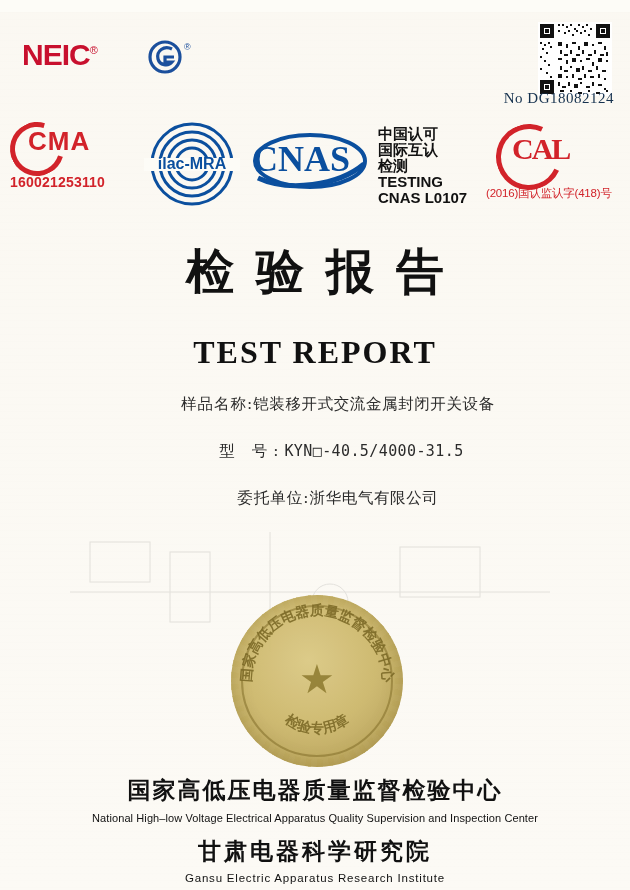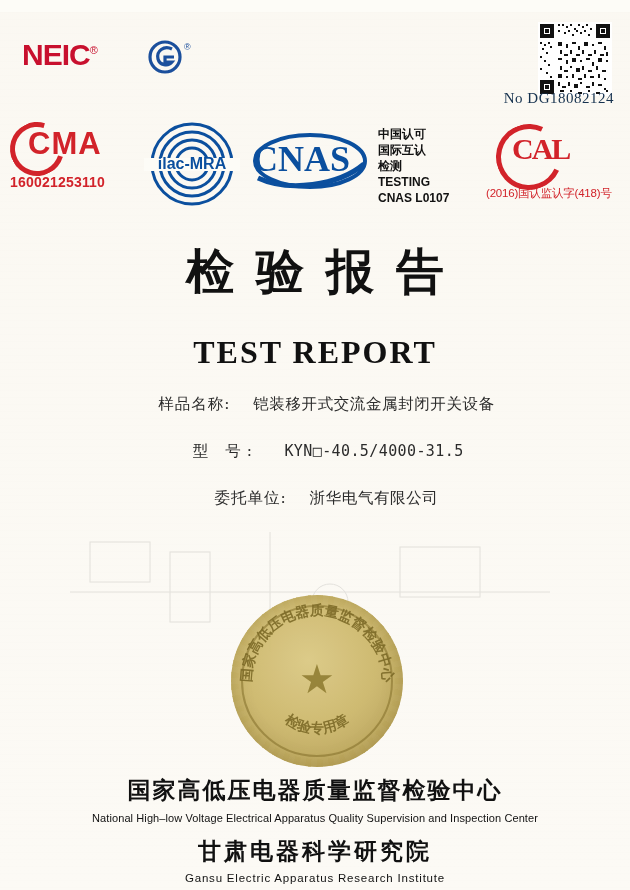--- a/index.html
+++ b/index.html
@@ -124,21 +124,21 @@
     border-radius: 50%;
     border-right-color: transparent;
     transform: rotate(-28deg);
   }
   .cma-text {
     position: absolute;
     left: 18px;
     top: 4px;
     font-family: "Liberation Sans", sans-serif;
     font-weight: bold;
-    font-size: 31px;
+    font-size: 26px;
     color: #d2232a;
     letter-spacing: 1px;
   }
   .cma-num {
     margin-top: 6px;
     font-family: "Liberation Sans", sans-serif;
     font-weight: bold;
     font-size: 14px;
     color: #d2232a;
     letter-spacing: 0.2px;
@@ -168,21 +168,21 @@
     font-size: 36px;
     color: #0b4f9e;
     letter-spacing: 0px;
   }
   
   .cnas-side {
     position: absolute;
     left: 378px;
     top: 10px;
     width: 104px;
-    font-size: 12px;
+    font-size: 15px;
     line-height: 16px;
     color: #111;
     font-weight: bold;
   }
   .cnas-side .cn {
     font-weight: bold;
   }
   
   .cal {
     position: absolute;
@@ -262,21 +262,21 @@
     display: flex;
     justify-content: center;
     align-items: baseline;
     margin-bottom: 26px;
     font-family: "DejaVu Serif", serif;
     font-size: 15.5px;
     color: #2b2b2b;
   }
   .field .label {
     width: 118px;
-    text-align: center;
+    text-align: right;
     letter-spacing: 1px;
     white-space: nowrap;
   }
   .field .value {
     font-family: "DejaVu Serif", serif;
     font-size: 15.5px;
     letter-spacing: 0.6px;
     white-space: nowrap;
   }
   .field .value.mono {

